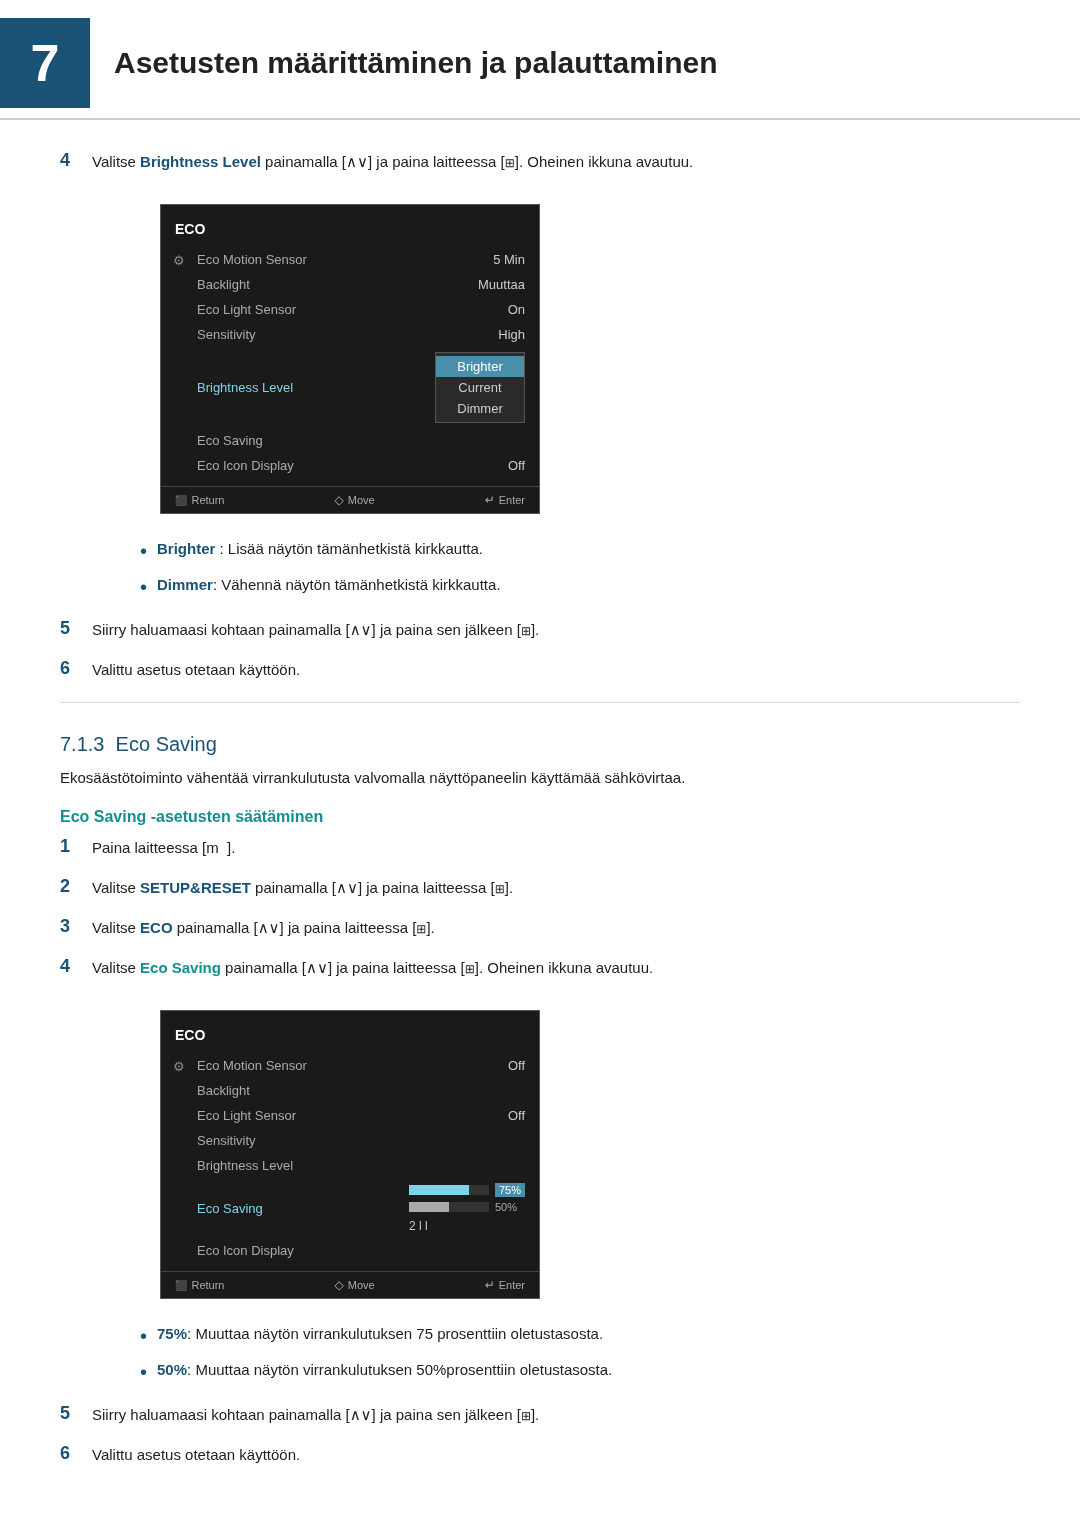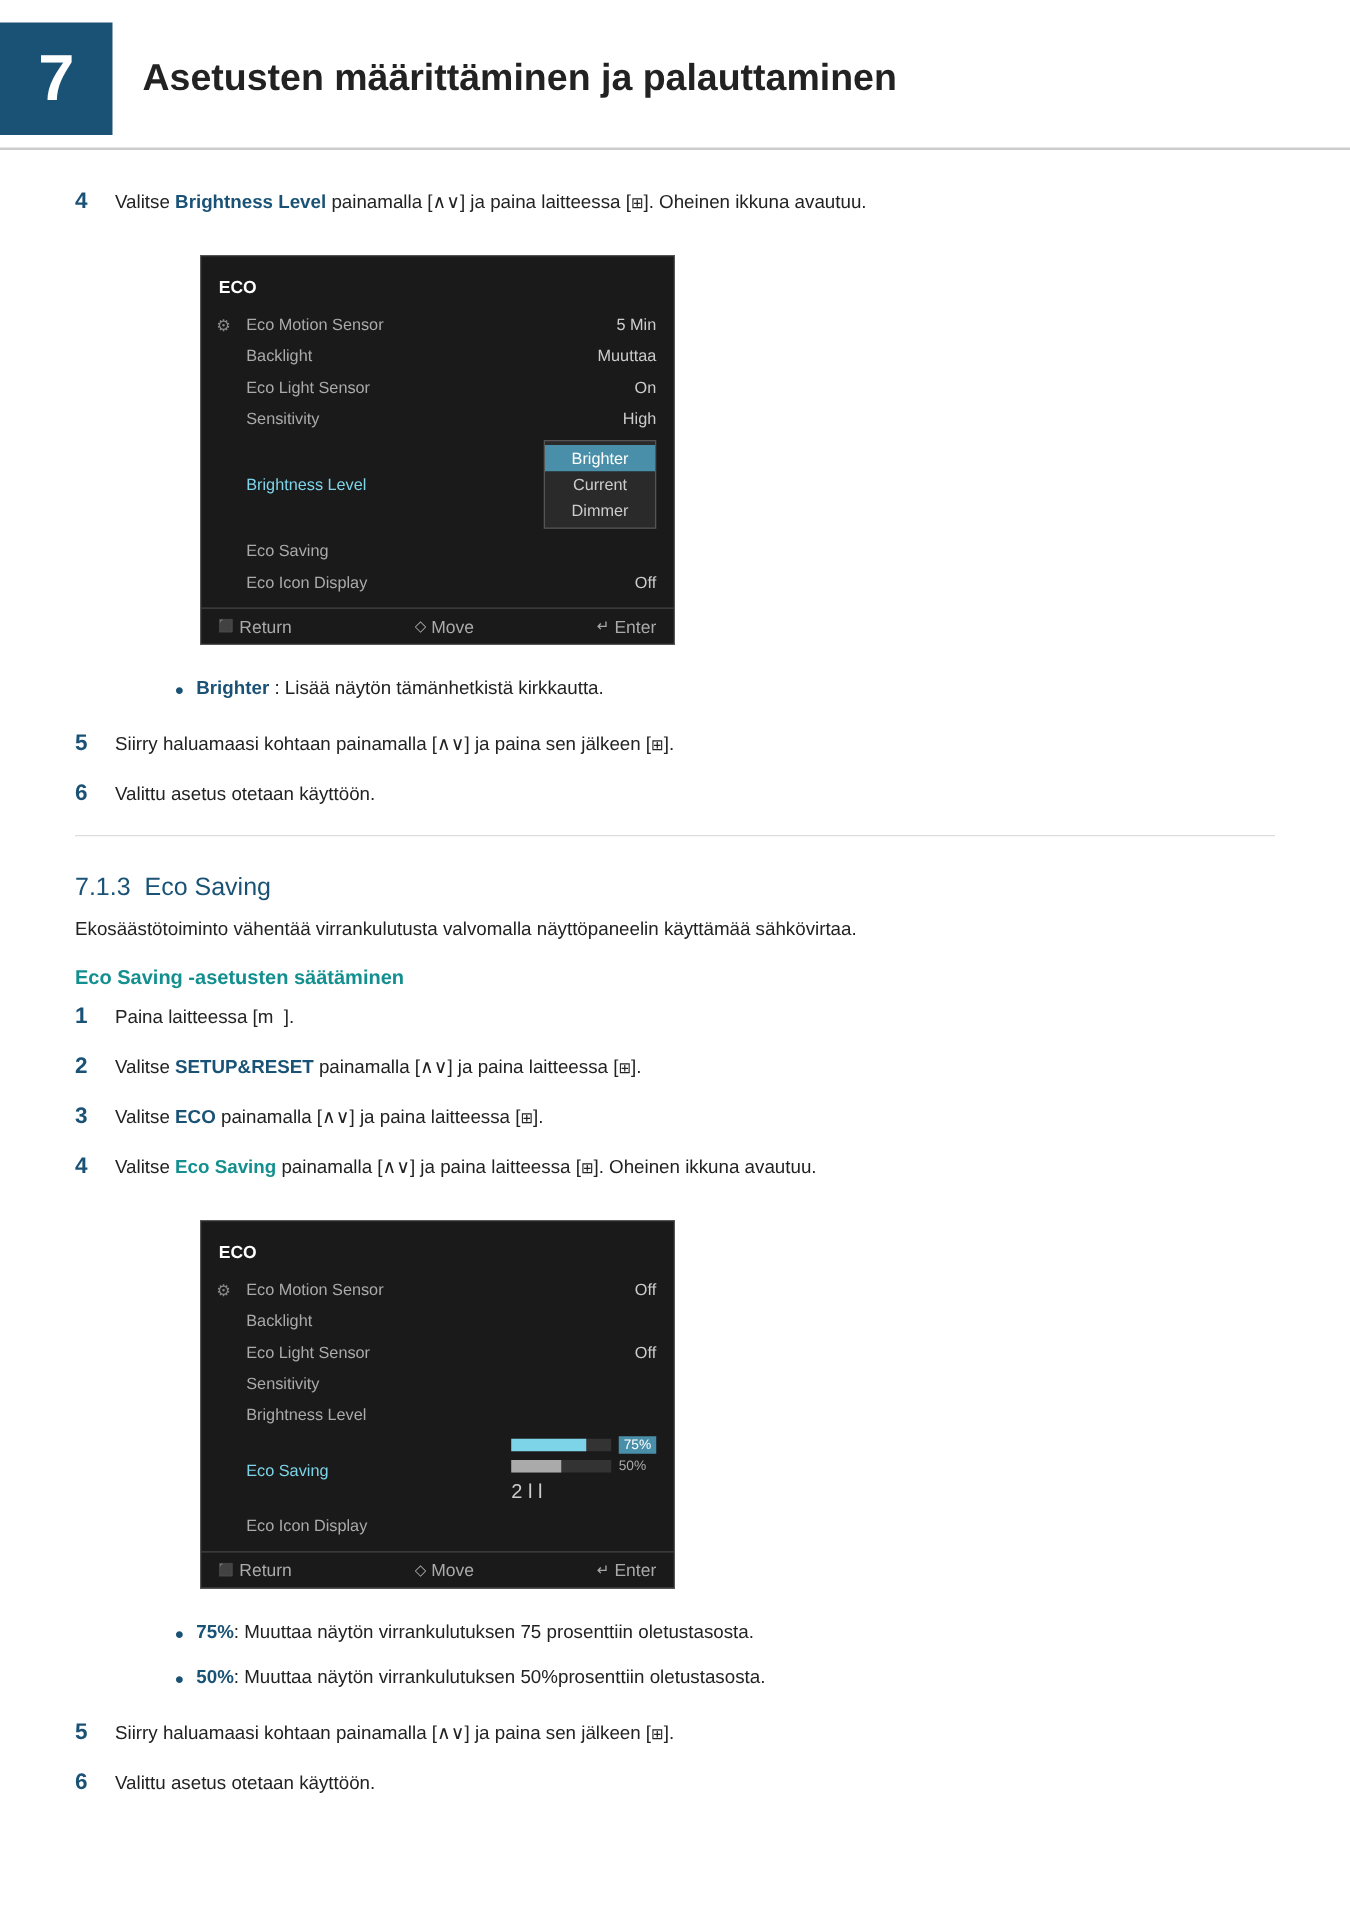--- a/index.html
+++ b/index.html
@@ -130,21 +130,21 @@
     .dropdown-item.active {
       background: #4a8faa;
       color: white;
     }
     .eco-menu-footer {
       display: flex;
       justify-content: space-between;
       border-top: 1px solid #444;
       padding: 6px 14px;
       margin-top: 8px;
-      font-size: 14px;
+      font-size: 11px;
       color: #aaa;
     }
     .eco-menu-footer span {
       display: flex;
       align-items: center;
       gap: 4px;
     }
 
     
     .bullet-list {
@@ -299,20 +299,24 @@
         <span><span class="icon-enter"></span> Enter</span>
       </div>
     </div>
   </div>
 
   
   <ul class="bullet-list">
     <li>
       <span></span>
       <span><b>Brighter</b> : Lisää näytön tämänhetkistä kirkkautta.</span>
+    </li>
+    <li>
+      <span></span>
+      <span><b>Dimmer</b>: Vähennä näytön tämänhetkistä kirkkautta.</span>
     </li>
   </ul>
 
   
   <div class="step">
     <span class="step-number">5</span>
     <span class="step-text">
       Siirry haluamaasi kohtaan painamalla [∧∨] ja paina sen jälkeen [<span style="font-size:12px;">⊞</span>].
     </span>
   </div>
@@ -387,21 +391,21 @@
               <div class="progress-bar-fill" style="width:75%"></div>
             </div>
             <span class="percent-selected">75%</span>
           </div>
           <div class="progress-row">
             <div class="progress-bar-bg">
               <div class="progress-bar-fill" style="width:50%;background:#aaa"></div>
             </div>
             <span style="font-size:11px;color:#aaa;">50%</span>
           </div>
-          <div style="font-size:16px;color:#ccc;padding-top:2px;">2 l l</div>
+          <div style="font-size:12px;color:#ccc;padding-top:2px;">2 l l</div>
         </div>
       </div>
       <div class="eco-menu-row">
         <span class="eco-menu-row-label">Eco Icon Display</span>
       </div>
       <div class="eco-menu-footer">
         <span><span class="icon-return"></span> Return</span>
         <span><span class="icon-move"></span> Move</span>
         <span><span class="icon-enter"></span> Enter</span>
       </div>

